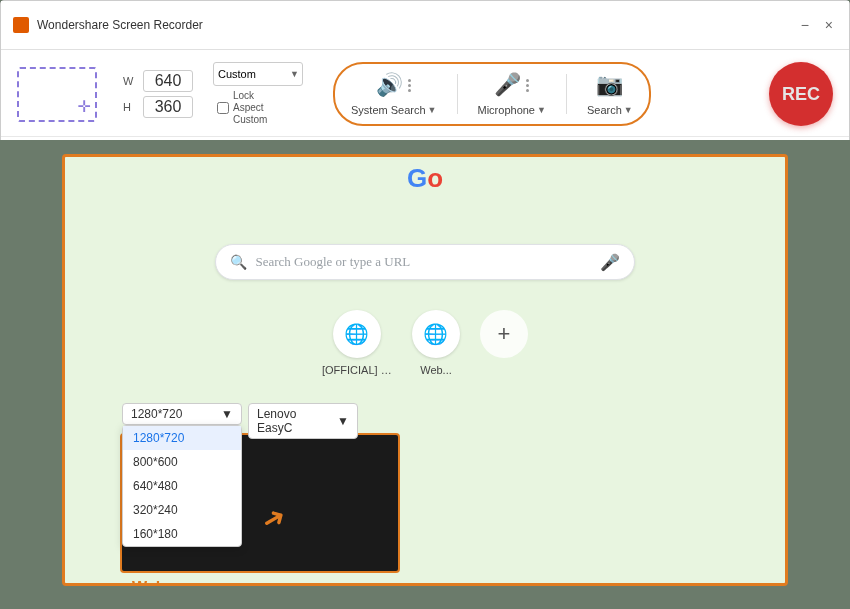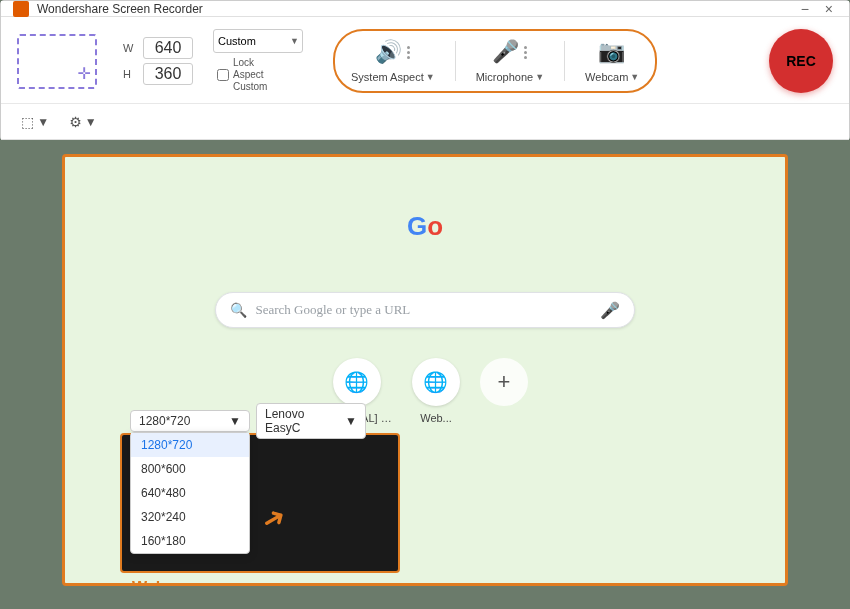--- a/index.html
+++ b/index.html
@@ -24,21 +24,21 @@
     }
 
     
     .title-bar {
       background: #ffffff;
       border-bottom: 1px solid #e0e0e0;
       padding: 6px 12px;
       display: flex;
       align-items: center;
       justify-content: space-between;
-      height: 16px;
+      height: 49px;
     }
     .title-bar-left {
       display: flex;
       align-items: center;
       gap: 8px;
     }
     .title-bar-icon {
       width: 16px; height: 16px;
       background: #e05a00;
       border-radius: 2px;
@@ -216,22 +216,22 @@
       height: 40px;
       background: #ddd;
     }
 
     
     .rec-btn {
       width: 64px;
       height: 64px;
       border-radius: 50%;
       background: #d32f2f;
-      color: #000000;
-      font-size: 14px;
+      color: #e5e5e5;
+      font-size: 18px;
       font-weight: bold;
       border: none;
       cursor: pointer;
       display: flex;
       align-items: center;
       justify-content: center;
       margin-left: auto;
       box-shadow: 0 2px 6px rgba(211,47,47,0.4);
     }
 
@@ -412,23 +412,23 @@
       font-size: 28px;
       color: #e07b20;
       transform: rotate(-30deg);
       z-index: 20;
     }
 
     
     .webcam-controls {
       position: absolute;
       top: -32px;
-      left: 8px;
-      display: flex;
-      align-items: center;
+      left: 0;
+      display: flex;
+      align-items: flex-start;
       gap: 6px;
     }
 
     
     .res-dropdown-wrap {
       position: relative;
     }
     .res-selected {
       display: flex;
       align-items: center;
@@ -540,21 +540,21 @@
       <div class="av-item">
         <div class="av-icon-row">
           <span class="av-icon">🔊</span>
           <div class="av-dots">
             <div class="av-dot"></div>
             <div class="av-dot"></div>
             <div class="av-dot"></div>
           </div>
         </div>
         <div class="av-select-row">
-          <span class="av-label">System Aspect</span>
+          <span class="av-label">System Search</span>
           <span class="av-dropdown-arrow">▼</span>
         </div>
       </div>
 
       <div class="av-divider"></div>
 
       <div class="av-item">
         <div class="av-icon-row">
           <span class="av-icon">🎤</span>
           <div class="av-dots">
@@ -569,21 +569,21 @@
         </div>
       </div>
 
       <div class="av-divider"></div>
 
       <div class="av-item">
         <div class="av-icon-row">
           <span class="av-icon">📷</span>
         </div>
         <div class="av-select-row">
-          <span class="av-label">Webcam</span>
+          <span class="av-label">Search</span>
           <span class="av-dropdown-arrow">▼</span>
         </div>
       </div>
 
     </div>
 
     <button class="rec-btn">REC</button>
 
   </div>
 
@@ -604,21 +604,21 @@
 
   <div class="browser-frame">
     <div class="corner-handle corner-tl"></div>
     <div class="corner-handle corner-tr"></div>
     <div class="corner-handle corner-bl"></div>
     <div class="corner-handle corner-br"></div>
 
     <div class="browser-content">
 
       <div style="display:flex;justify-content:center;padding-top:6px;">
-        <span style="font-size:26px;font-weight:bold;margin-top:48px;">
+        <span style="font-size:26px;font-weight:bold;">
           <span class="g-blue">G</span><span class="g-red">o</span>
         </span>
       </div>
 
       <div class="search-bar">
         <span class="search-icon-g">🔍</span>
         <span class="search-text">Search Google or type a URL</span>
         <span class="mic-icon">🎤</span>
       </div>
 

